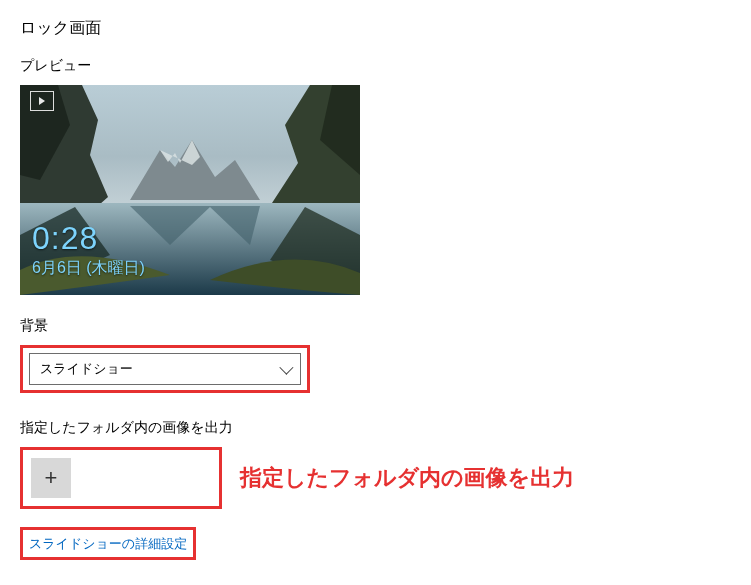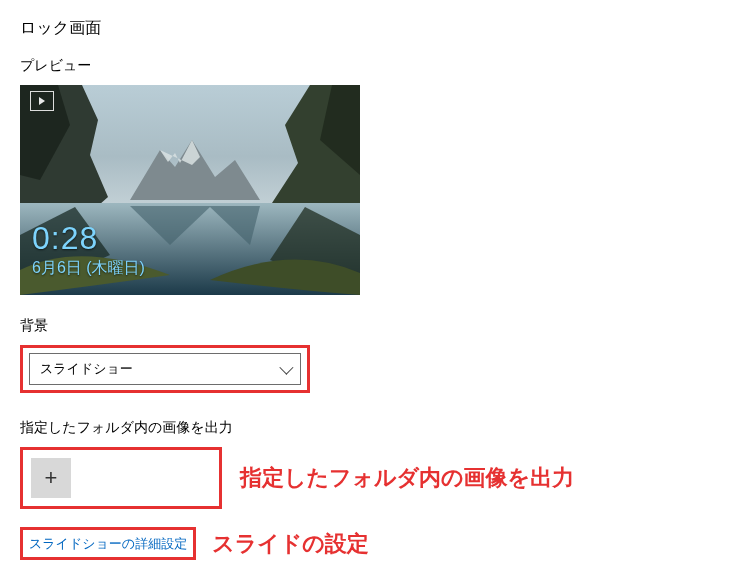--- a/index.html
+++ b/index.html
@@ -80,21 +80,21 @@
     width:180px; cursor:pointer;
   }
   .plus-tile {
     width:40px; height:40px;
     background:#d8d8d8;
     display:flex; align-items:center; justify-content:center;
     font-size:22px; color:#333; font-weight:300;
   }
   .add-folder-label { font-size:13px; }
   
-  .adv-row { display:flex; align-items:center; gap:16px; margin-top:18px; }
+  .adv-row { display:flex; align-items:center; gap:24px; margin-top:18px; }
   .adv-link-wrap {
     border:3px solid #e63131;
     padding:4px 6px;
   }
   .adv-link {
     color:#0066c0; font-size:13px;
     cursor:pointer;
   }
   
   .anno {
@@ -172,17 +172,16 @@
       <div class="plus-tile">+</div>
     </div>
   </div>
   <div class="anno">指定したフォルダ内の画像を出力</div>
 </div>
 
 <div class="adv-row">
   <div class="adv-link-wrap">
     <span class="adv-link">スライドショーの詳細設定</span>
   </div>
-  <div class="anno">スライドの設定</div>
 </div>
 
 
 
 
 </body></html>

